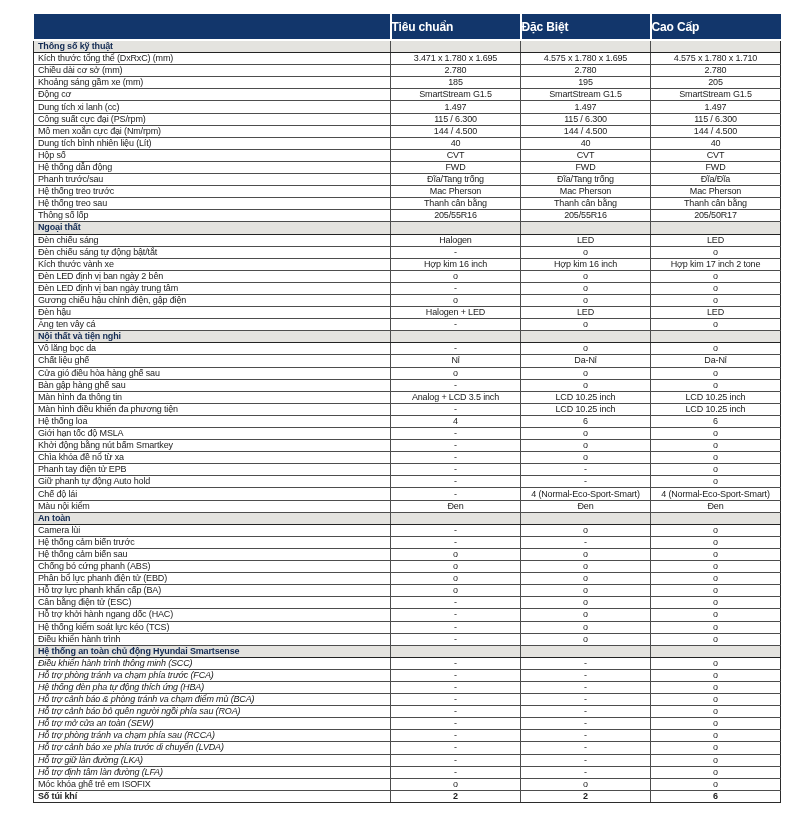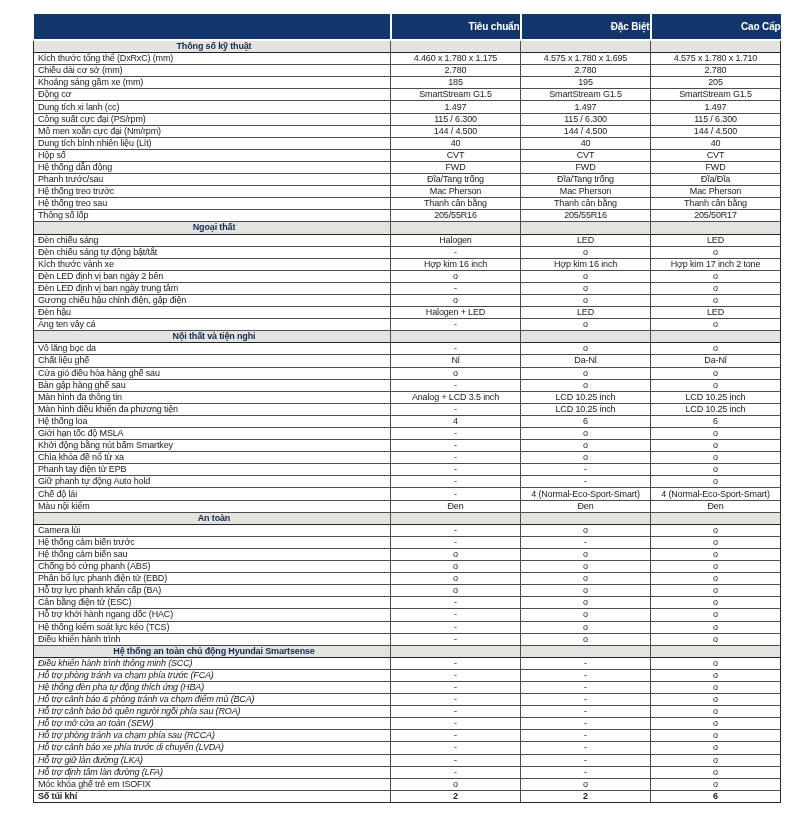--- a/index.html
+++ b/index.html
@@ -11,39 +11,39 @@
   table.spec-table{
     position:absolute;left:33px;top:14px;width:747px;
     border-collapse:collapse;table-layout:fixed;
     font-size:9px;letter-spacing:-0.15px;color:#222;
   }
   col.c-label{width:357px;}
   col.c-val{width:130px;}
 
   
   thead th{
-    background:#12366b;color:#ffffff;font-weight:bold;font-size:10px;
-    height:25px;text-align:right;vertical-align:middle;padding:0;
+    background:#12366b;color:#ffffff;font-weight:bold;font-size:12px;
+    height:25px;text-align:left;vertical-align:middle;padding:0;
     border-bottom:2px solid #ffffff;
   }
   thead th + th{border-left:2px solid #ffffff;}
 
   
   tbody td{
     height:11.1px;padding:0;vertical-align:middle;
     border:1px solid #4d4d4d;line-height:11px;
     overflow:hidden;white-space:nowrap;
   }
   tbody td.label{text-align:left;padding-left:4px;}
   tbody td.val{text-align:center;}
 
   
   tr.section-row td{
     background:#e4e3df;font-weight:bold;color:#122a52;
-    border-top:1px solid #222;border-bottom:1px solid #222;text-align:center;
+    border-top:1px solid #222;border-bottom:1px solid #222;
   }
   tr.section-row td.label{padding-left:4px;}
 
   
   tr.italic td.label{font-style:italic;}
 
   
   tbody tr td:first-child{border-left:1px solid #2b2b2b;}
   tbody tr td:last-child{border-right:1px solid #2b2b2b;}
   tbody tr:last-child td{border-bottom:1.5px solid #2b2b2b;font-weight:bold;}
@@ -68,21 +68,21 @@
   </thead>
   <tbody>
       <tr class="section-row">
         <td class="label">Thông số kỹ thuật</td>
         <td></td>
         <td></td>
         <td></td>
       </tr>
       <tr>
         <td class="label">Kích thước tổng thể (DxRxC) (mm)</td>
-        <td class="val">4.460 x 1.780 x 1.175</td>
+        <td class="val">3.471 x 1.780 x 1.695</td>
         <td class="val">4.575 x 1.780 x 1.695</td>
         <td class="val">4.575 x 1.780 x 1.710</td>
       </tr>
       <tr>
         <td class="label">Chiều dài cơ sở (mm)</td>
         <td class="val">2.780</td>
         <td class="val">2.780</td>
         <td class="val">2.780</td>
       </tr>
       <tr>

